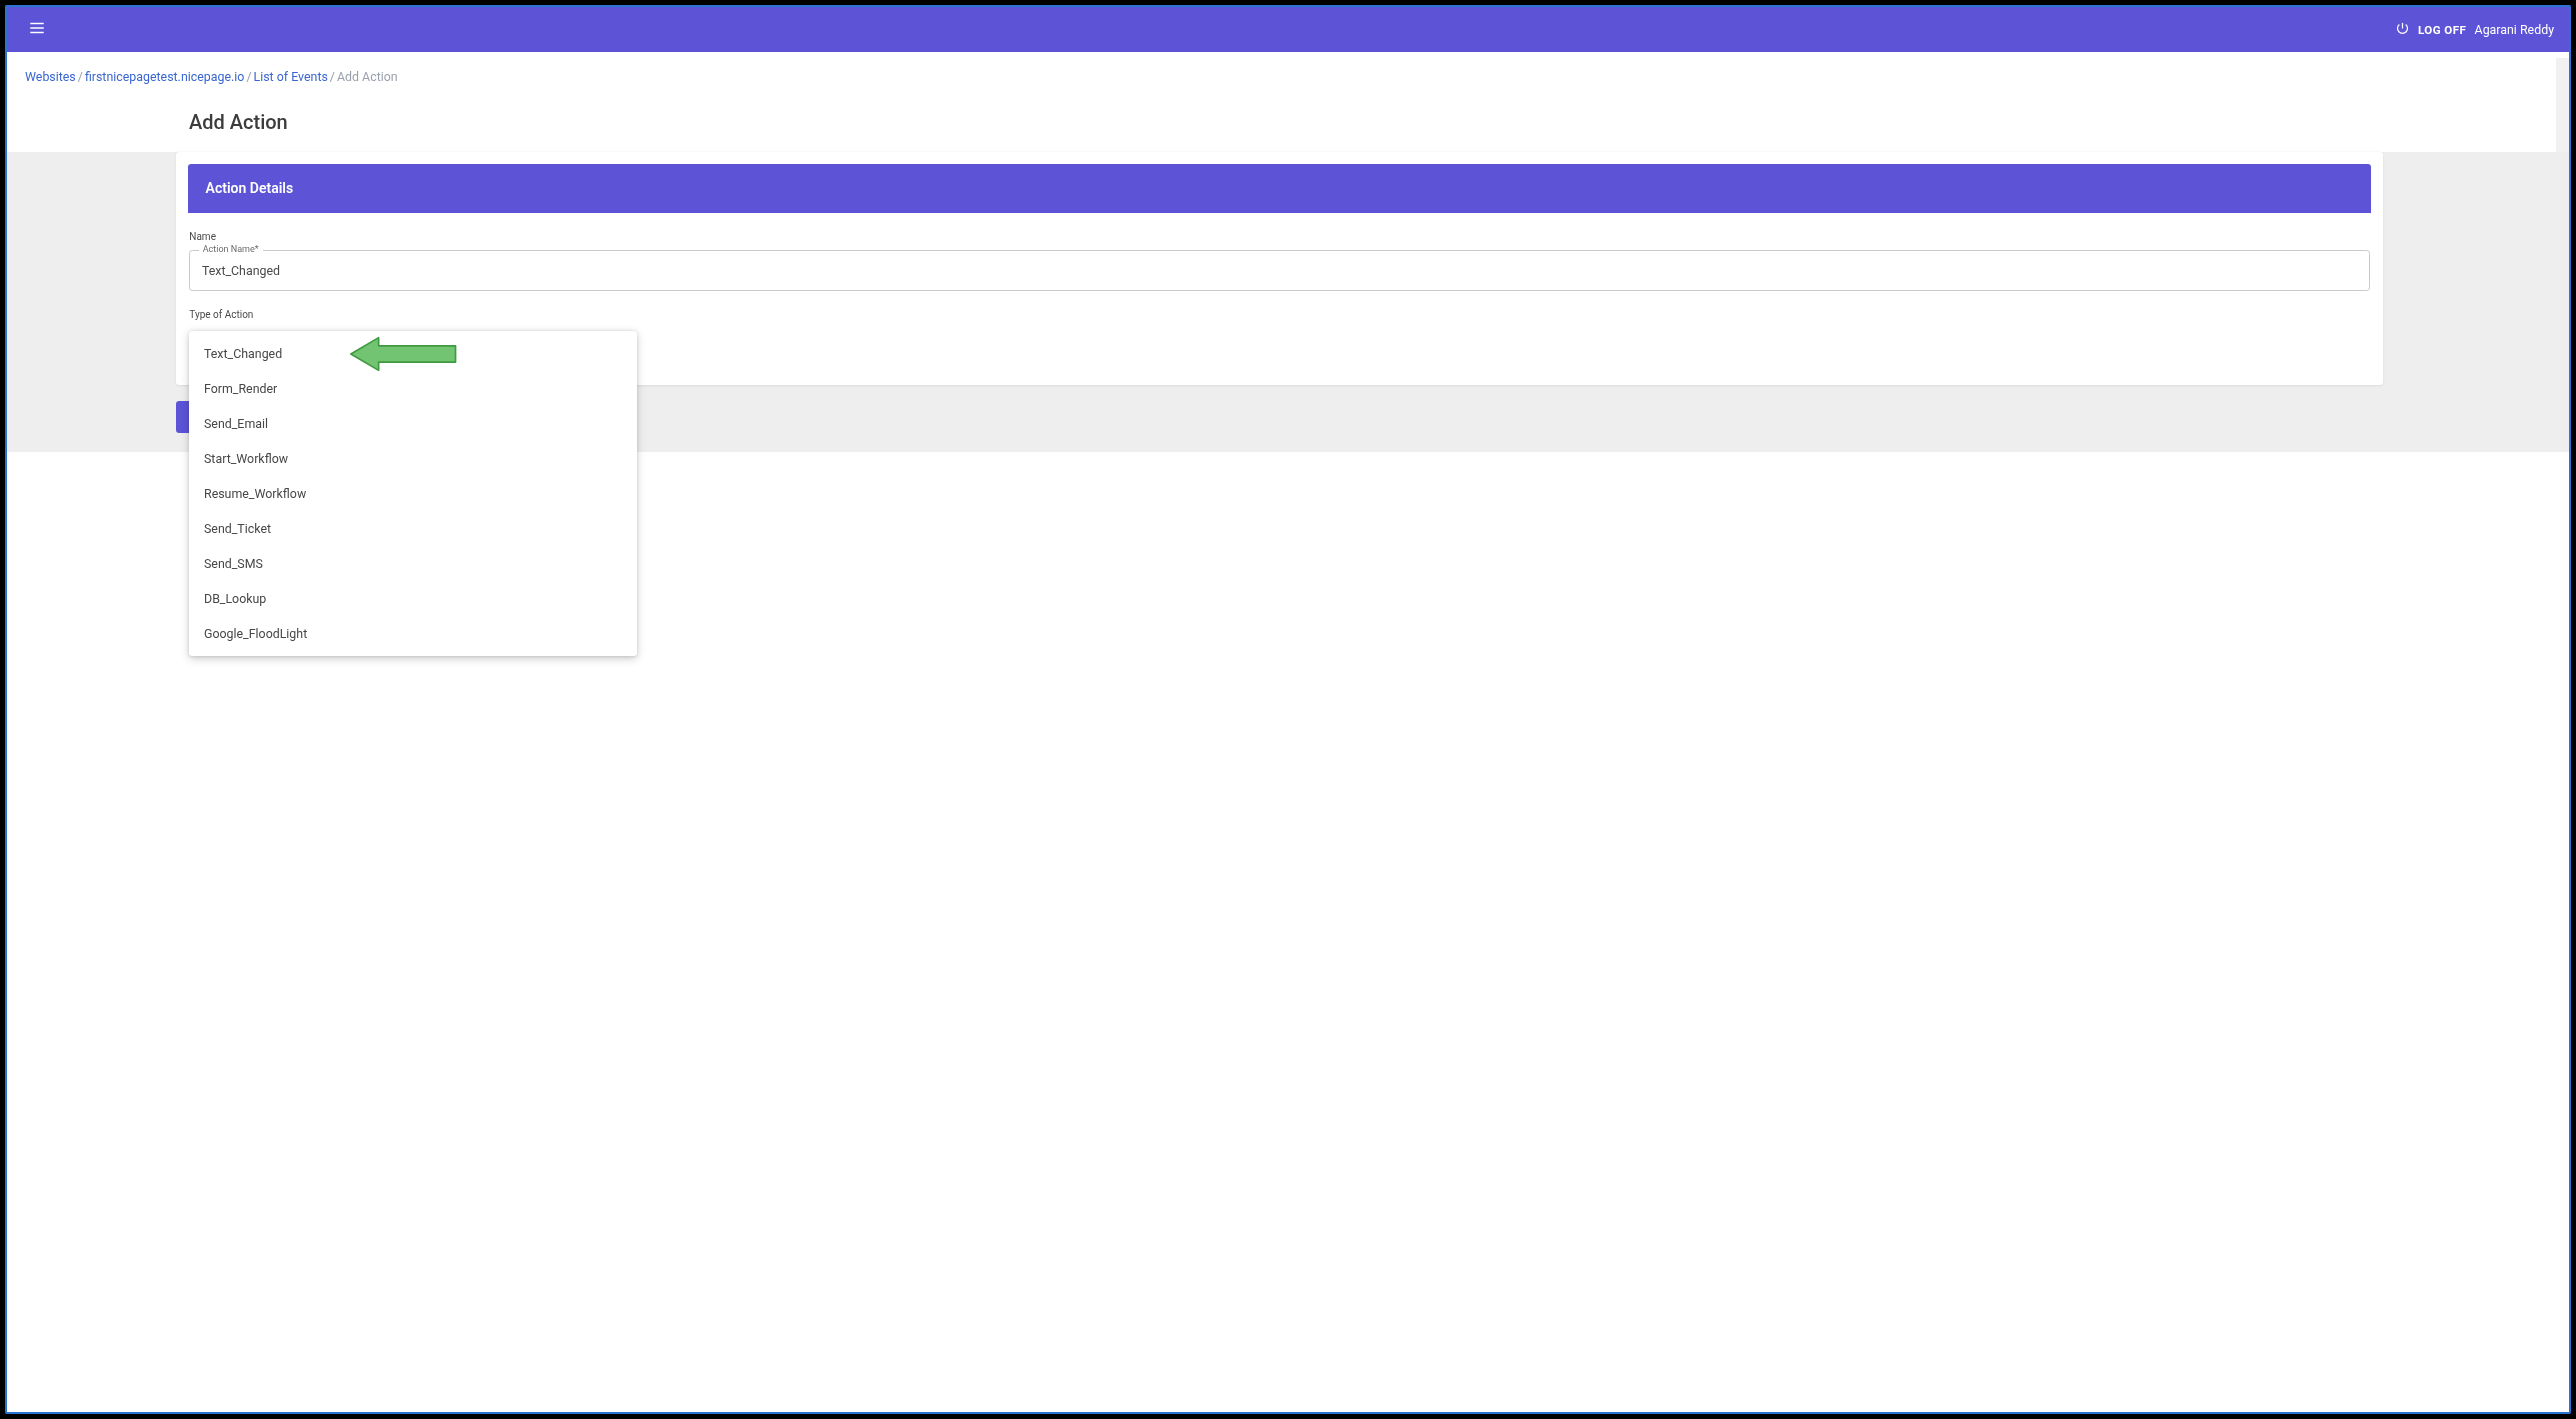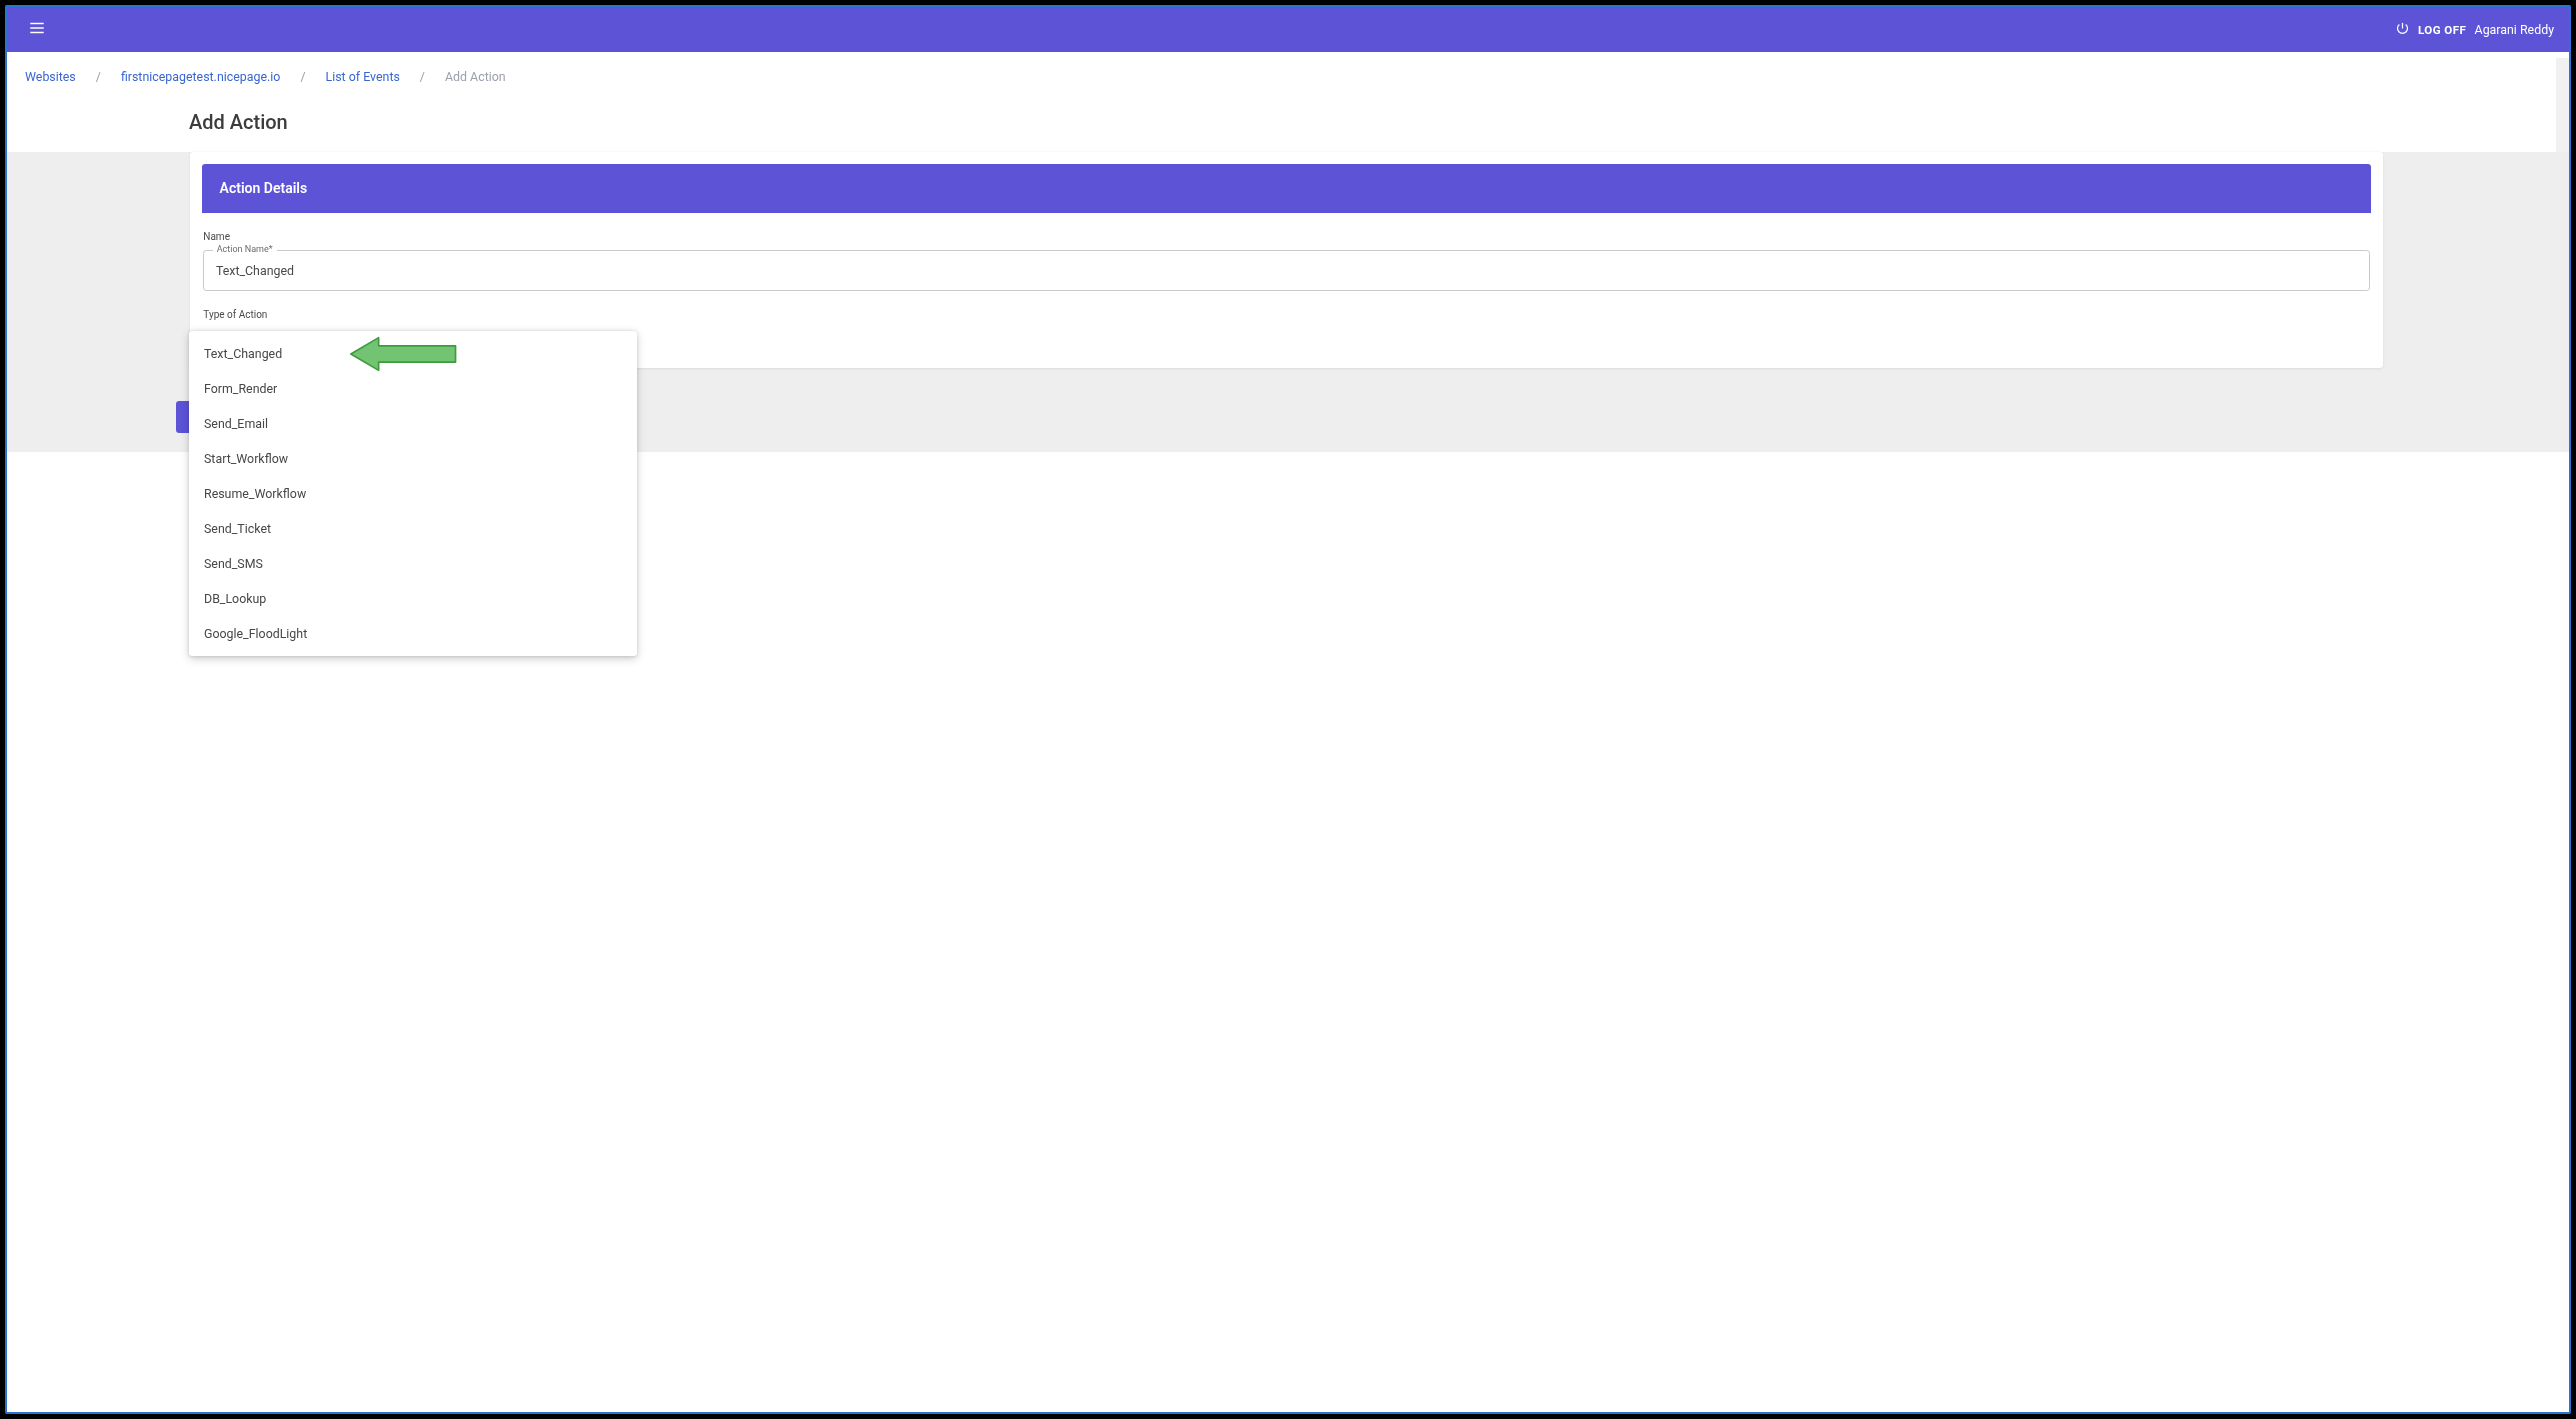--- a/index.html
+++ b/index.html
@@ -41,21 +41,21 @@
     font-size: 12.4px;
   }
   .power-icon svg { width: 15px; height: 15px; }
   .logoff { font-weight: 700; letter-spacing: 0.4px; font-size: 11.6px; }
   .username { font-weight: 400; }
 
   
   .breadcrumb {
     padding: 16.6px 18px 11.6px 18px;
     font-size: 12.4px;
-    display: flex; align-items: center; gap: 20px;
+    display: flex; align-items: center; gap: 2px;
     background: #fff;
   }
   .breadcrumb a { color: #3a66d1; text-decoration: none; cursor: pointer; }
   .bc-sep { color: #9aa0ac; }
   .bc-current { color: #9aa0ac; }
 
   
   .content-wrap {
     flex: 1;
     background: #fff;
@@ -82,22 +82,21 @@
     background: #fff;
   }
   .card {
     position: absolute;
     left: 169px;
     right: 186px;
     top: 0;
     background: #fff;
     border-radius: 3.3px;
     box-shadow: 0 0.8px 2.5px rgba(0,0,0,0.08);
-    padding-bottom: 39px;
-    margin-left: 14px;
+    padding-bottom: 56px;
   }
   .card-header {
     background: #5c53d7;
     color: #fff;
     font-size: 14px;
     font-weight: 600;
     padding: 16.6px 18px;
     border-radius: 3.3px 3.3px 0 0;
     margin: 11.6px 11.6px 0 11.6px;
   }

